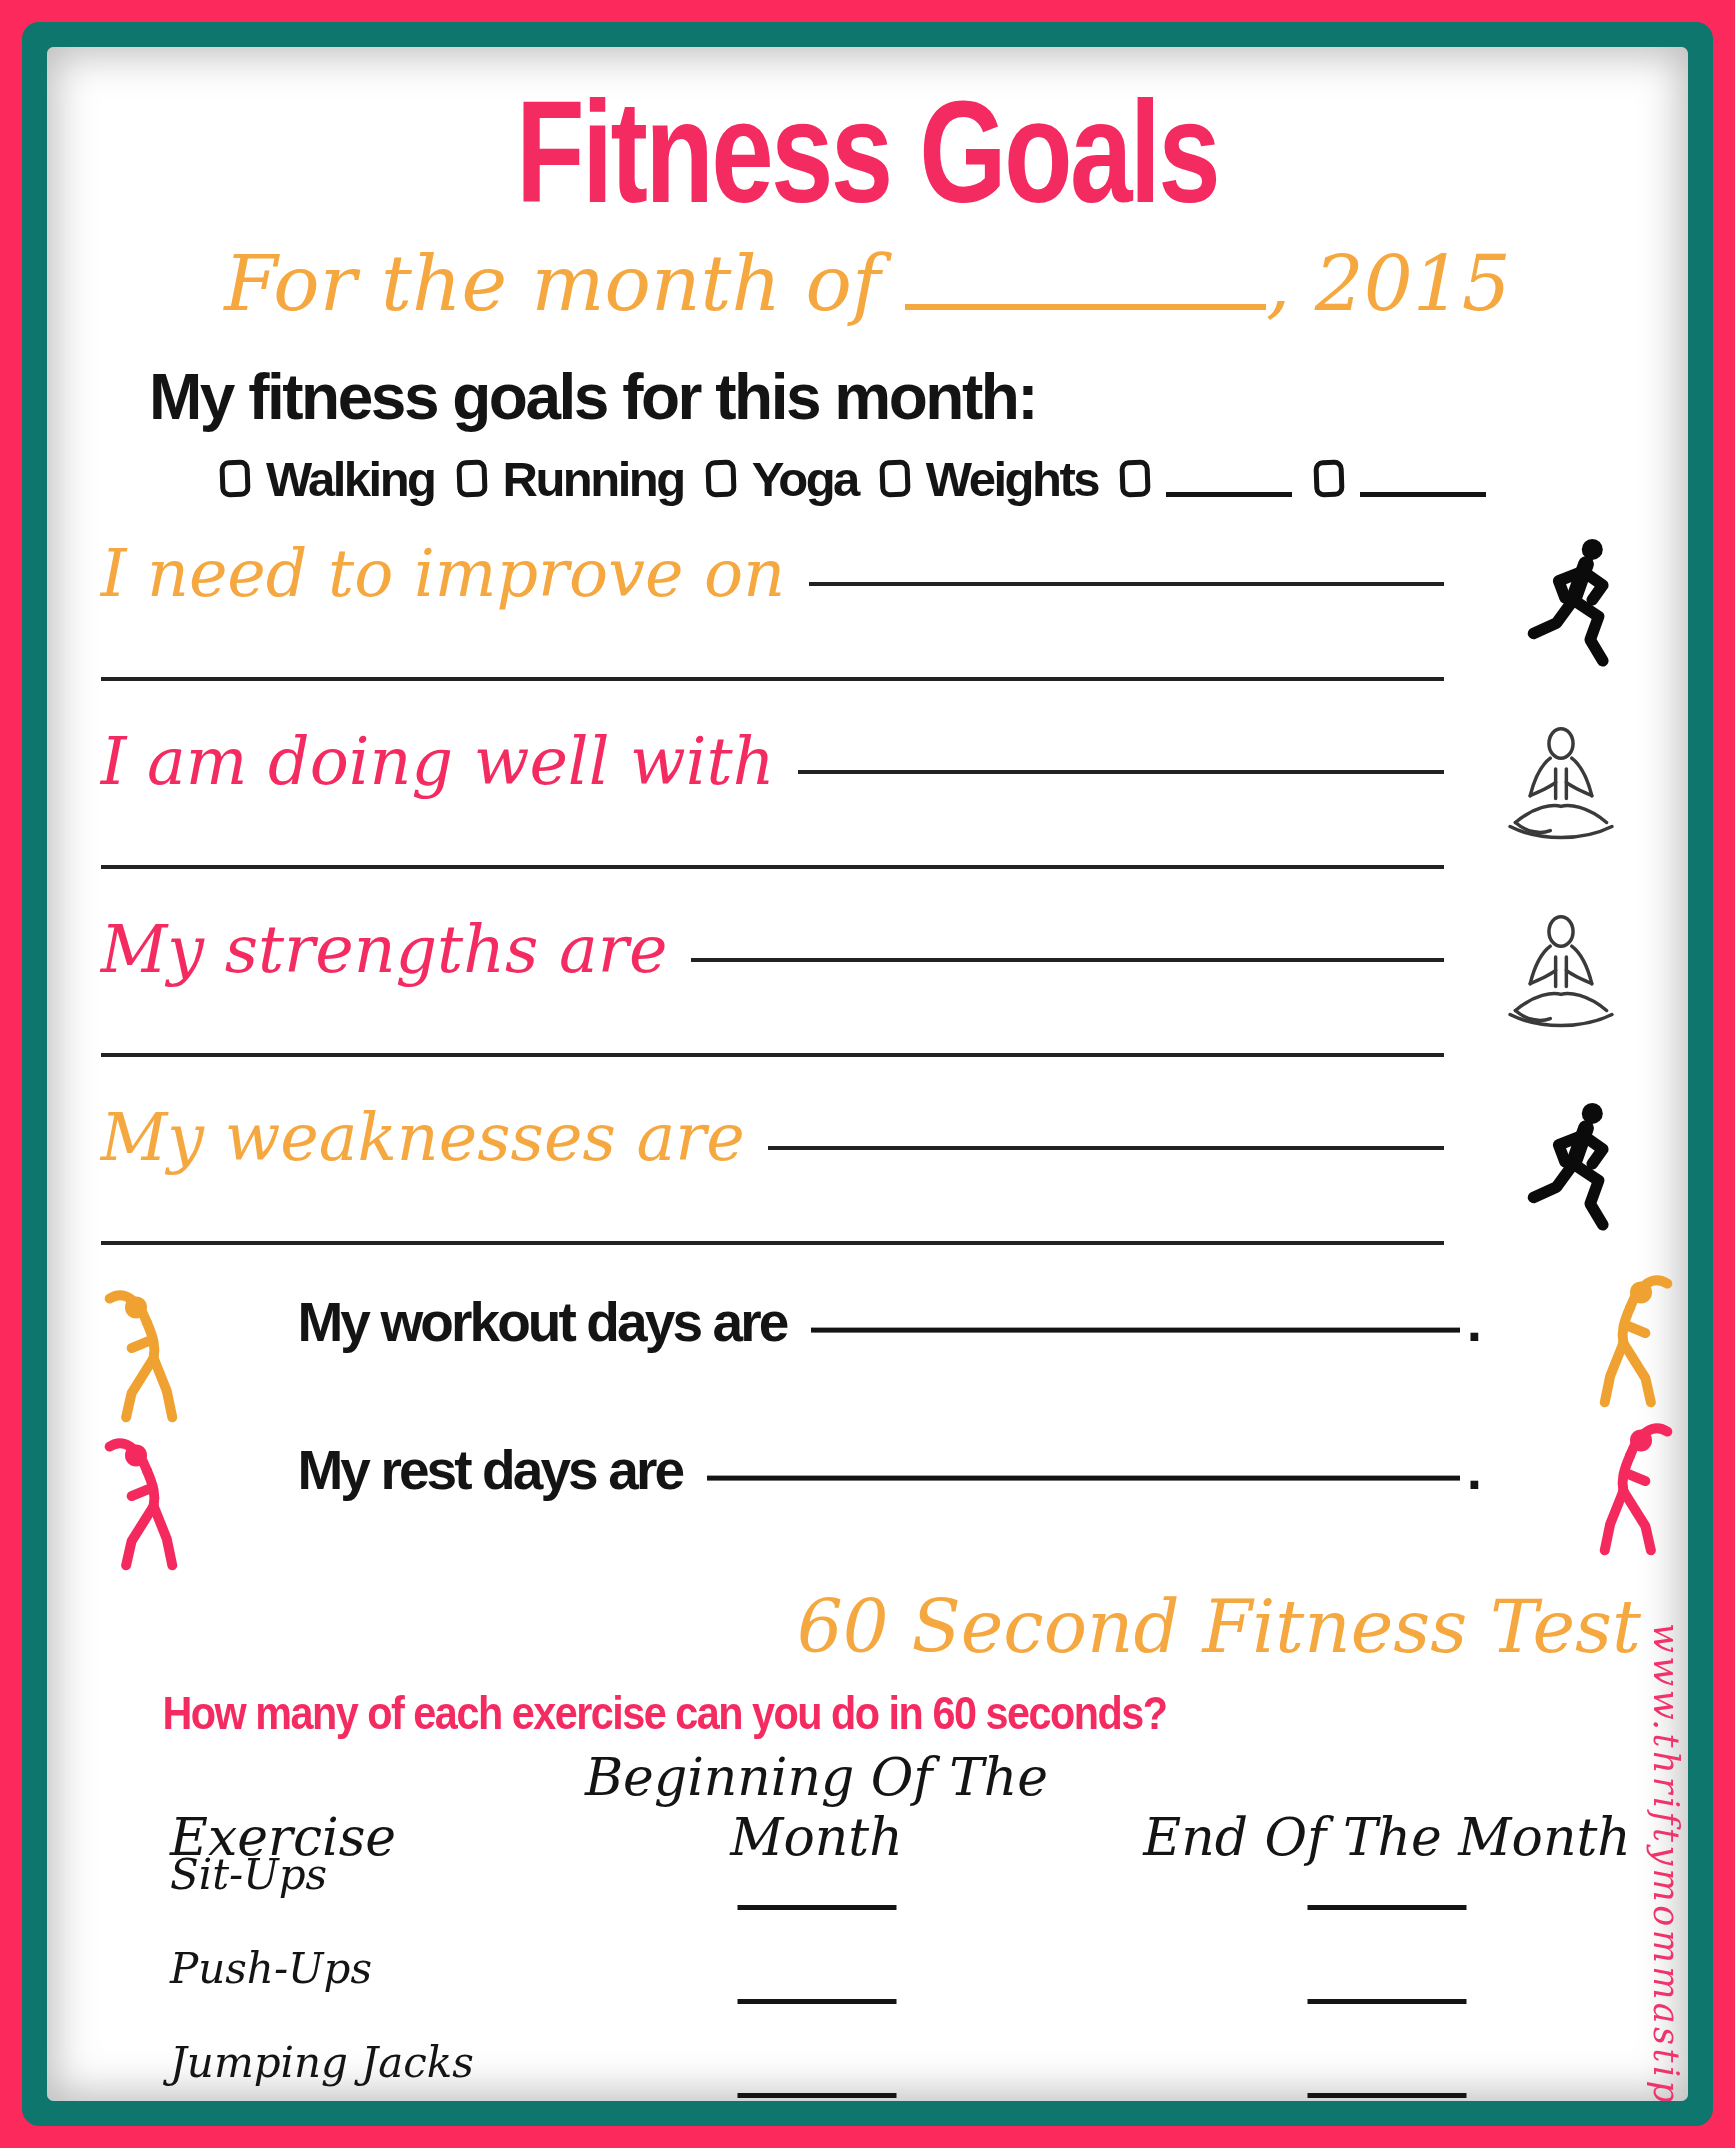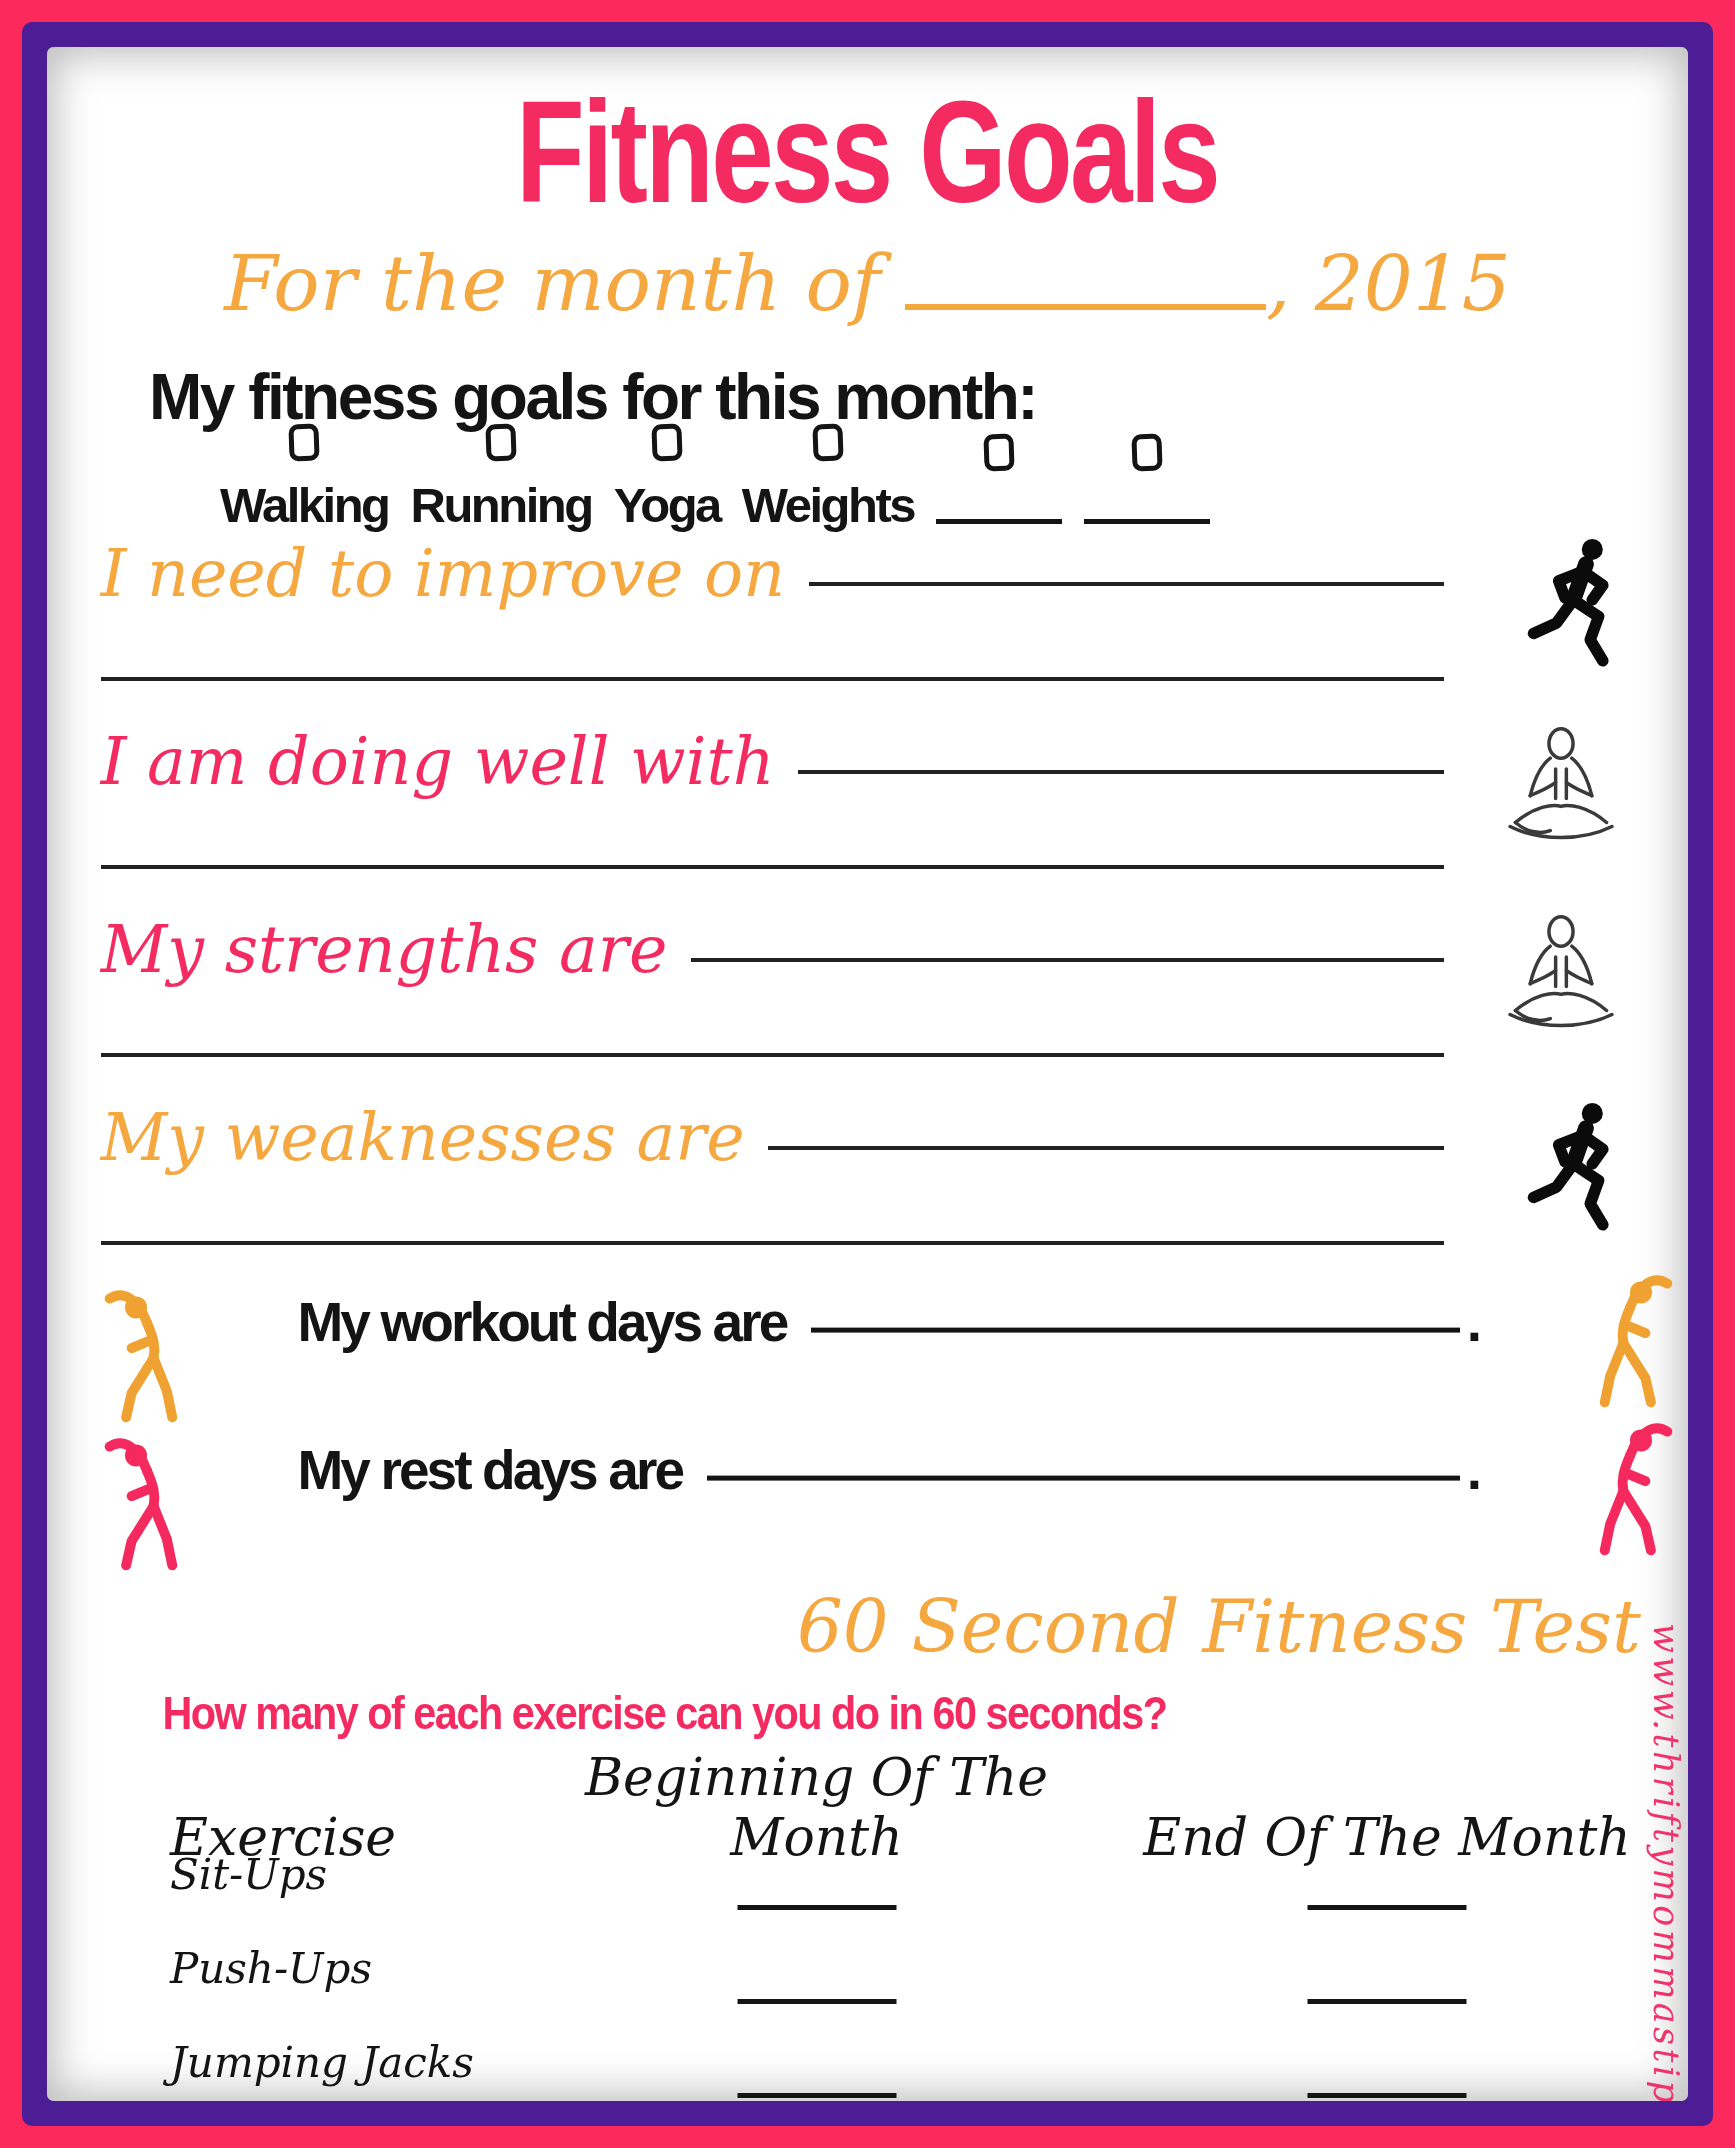--- a/index.html
+++ b/index.html
@@ -1,20 +1,20 @@
 <!DOCTYPE html>
 <html style="font-size:13.4px"><head>
 <meta charset="utf-8">
 <style>
   * { margin:0; padding:0; box-sizing:border-box; }
   html,body { width:1735px; height:2148px; overflow:hidden; background:#fff; }
   body { font-family:"Liberation Sans", sans-serif; }
 
   .frame-outer { width:1735px; height:2148px; background:#FC2A5C; padding:22px; }
-  .frame-inner { width:100%; height:100%; background:#4c1d95; padding:25px; border-radius:10px; }
+  .frame-inner { width:100%; height:100%; background:#0f766e; padding:25px; border-radius:17px; }
   .sheet {
     position:relative; width:100%; height:100%; background:#ffffff;
     border-radius:6.7px; padding:18.5px 47px 8.4px 47px;
     box-shadow: inset 0 0 39px 8.4px rgba(110,110,110,.45);
     overflow:hidden;
   }
 
   .pink   { color:#F42B60; }
   .orange { color:#F5A740; }
 
@@ -27,21 +27,21 @@
   .title-wrap .big {
     display:inline-block; font-size:144px; font-weight:700; letter-spacing:-3.4px;
     transform:scaleX(.78); color:#F42B60; line-height:1.0;
   }
   .subtitle { text-align:center; font-size:77px; color:#F5A740; height:119px; line-height:1.25; }
   .subtitle .blank { display:inline-block; width:361px; border-bottom:6.7px solid #F5A740; height:59px; }
 
   
   .goals-heading { font-size:64px; margin:5px 0 15px 55px; color:#141414; height:60px; }
   .checkbox-row { display:flex; align-items:center; gap:22px; margin-left:126px; height:88px; margin-bottom:15px; }
-  .checkbox-row .item { display:flex; align-items:center; gap:16px;flex-direction:column; }
+  .checkbox-row .item { display:flex; align-items:center; gap:16px; }
   .cbox {
     width:30px; height:37px; border:5.9px solid #141414; border-radius:9.2px;
     display:inline-block; transform:rotate(-2deg); flex:none;
   }
   .cbox-label { font-size:49px; font-weight:700; letter-spacing:-2.5px; color:#141414; }
   .cbox-blank { display:inline-block; width:126px; border-bottom:5px solid #141414; height:37px; }
 
   
   .prompt { position:relative; padding-right:197px; margin:0 0 45px 6.7px; }
   .prompt .line1 { display:flex; align-items:baseline; height:94px; }

